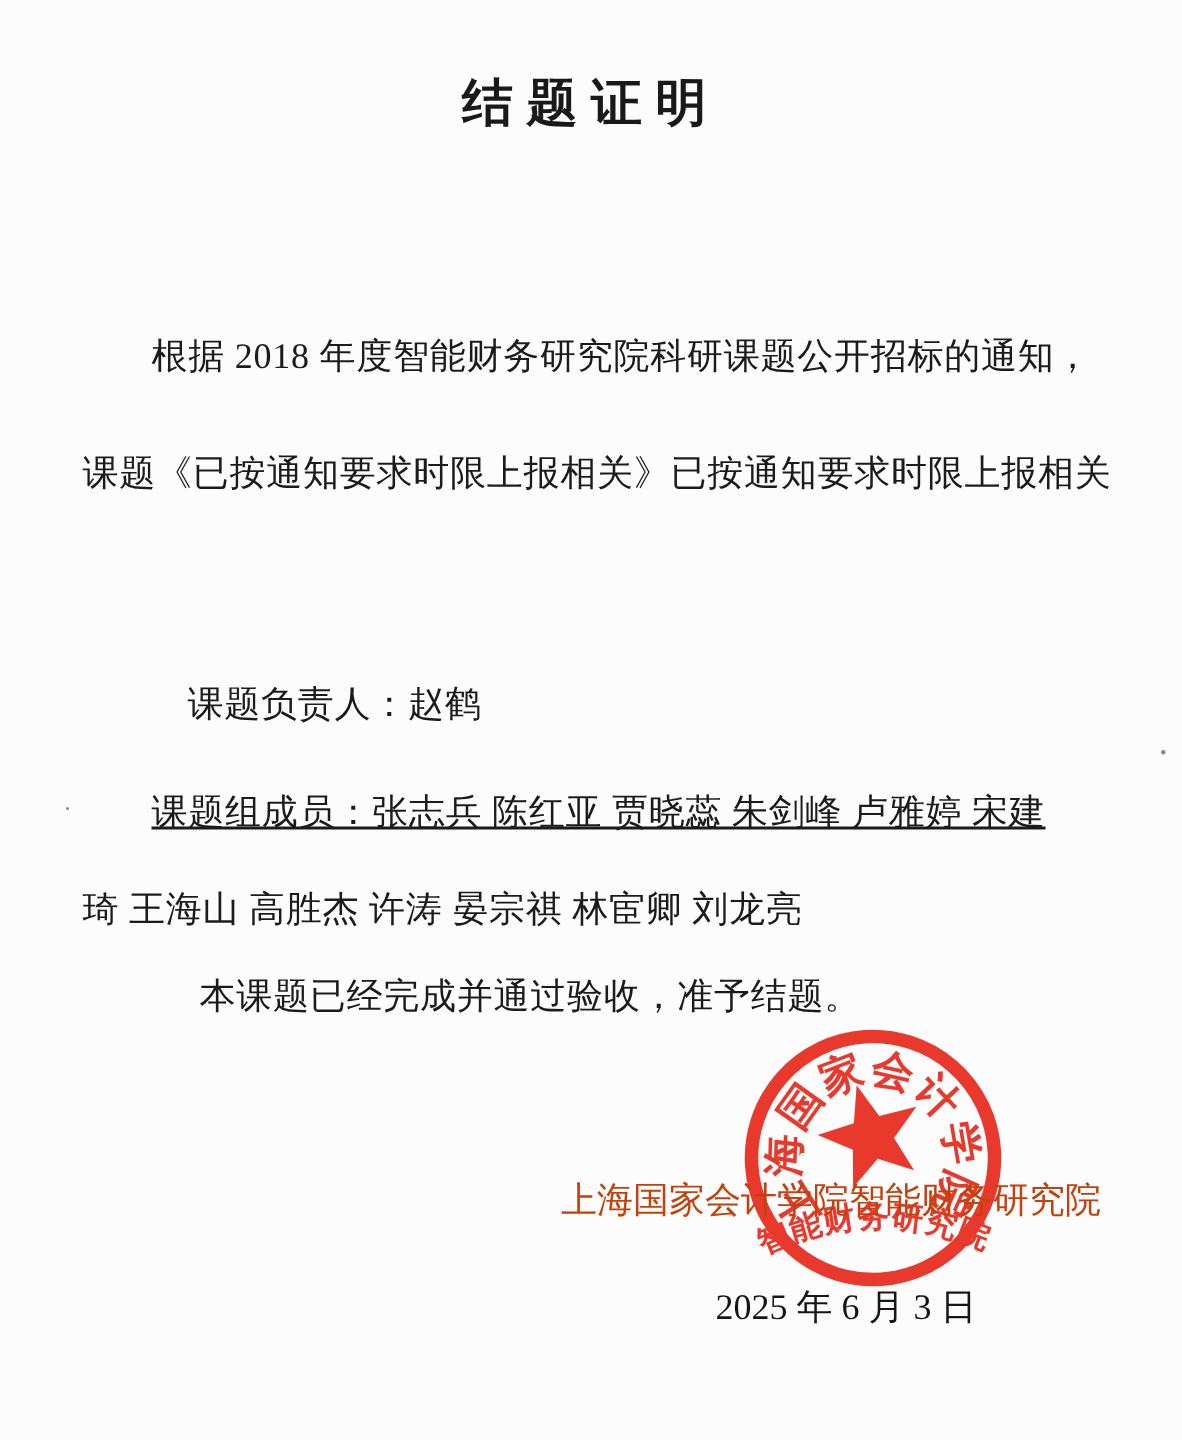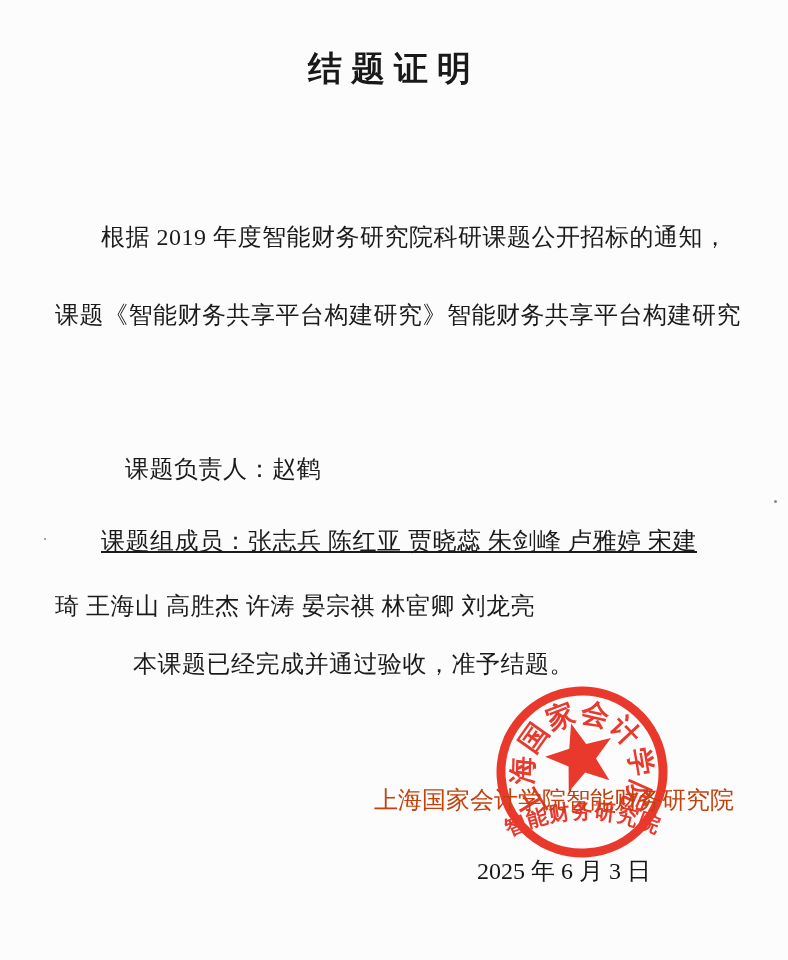--- a/index.html
+++ b/index.html
@@ -90,23 +90,23 @@
   .dot-right { left: 774px; top: 500px; }
   .dot-left  { left: 44px;  top: 538px; width: 2px; height: 2px; }
 </style>
 </head>
 <body>
 
 <div class="page">
 
   <div class="doc-title">结题证明</div>
 
-  <div class="line line-1 l-indent">根据 2019 年度智能财务研究院科研课题公开招标的通知，</div>
+  <div class="line line-1 l-indent">根据 2018 年度智能财务研究院科研课题公开招标的通知，</div>
 
-  <div class="line line-2 l-flush">课题《智能财务共享平台构建研究》智能财务共享平台构建研究</div>
+  <div class="line line-2 l-flush">课题《已按通知要求时限上报相关》已按通知要求时限上报相关</div>
 
 
   <div class="line line-leader l-indent">课题负责人：赵鹤</div>
 
   <div class="line line-members-1 l-indent">课题组成员：张志兵 陈红亚 贾晓蕊 朱剑峰 卢雅婷 宋建</div>
 
   <div class="line line-members-2 l-flush">琦 王海山 高胜杰 许涛 晏宗祺 林宦卿 刘龙亮</div>
 
   <div class="line line-conclusion l-indent">本课题已经完成并通过验收，准予结题。</div>
 

